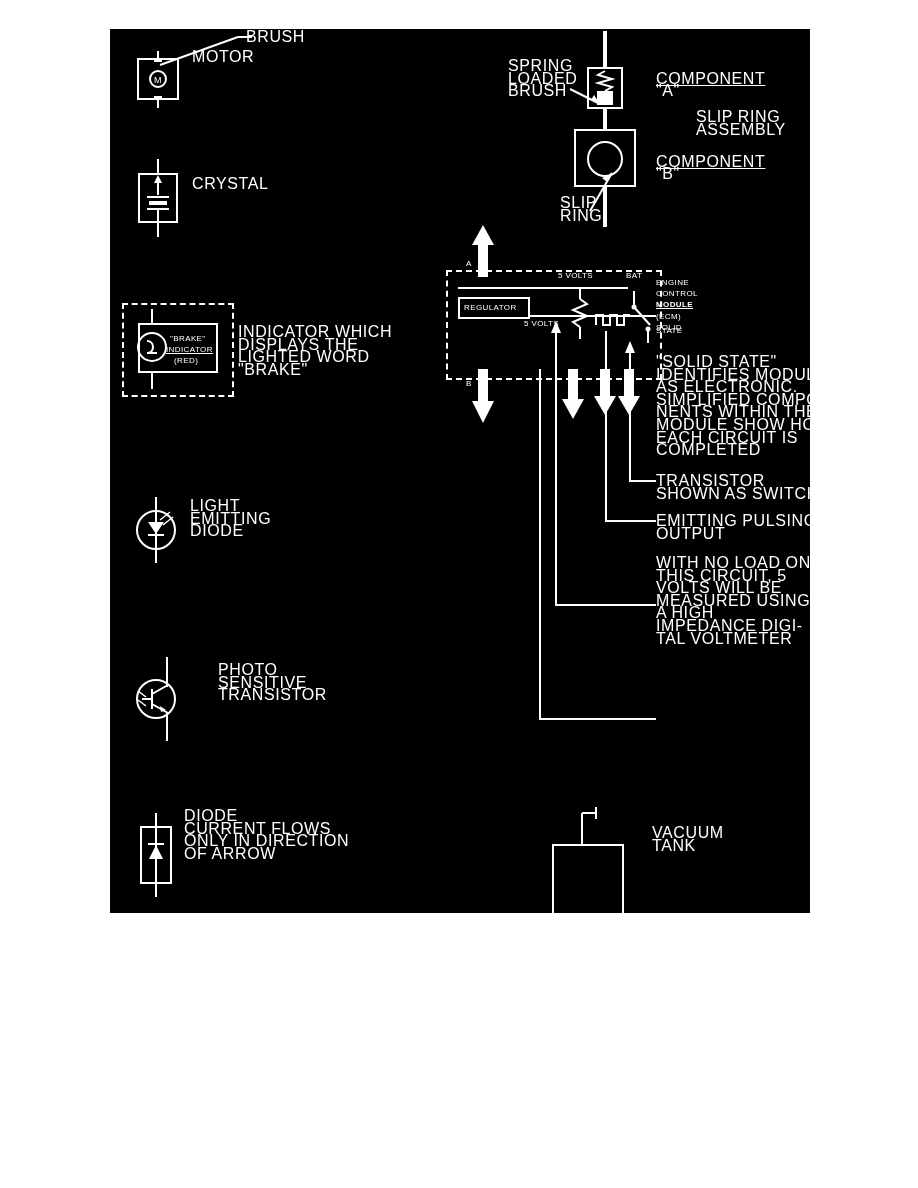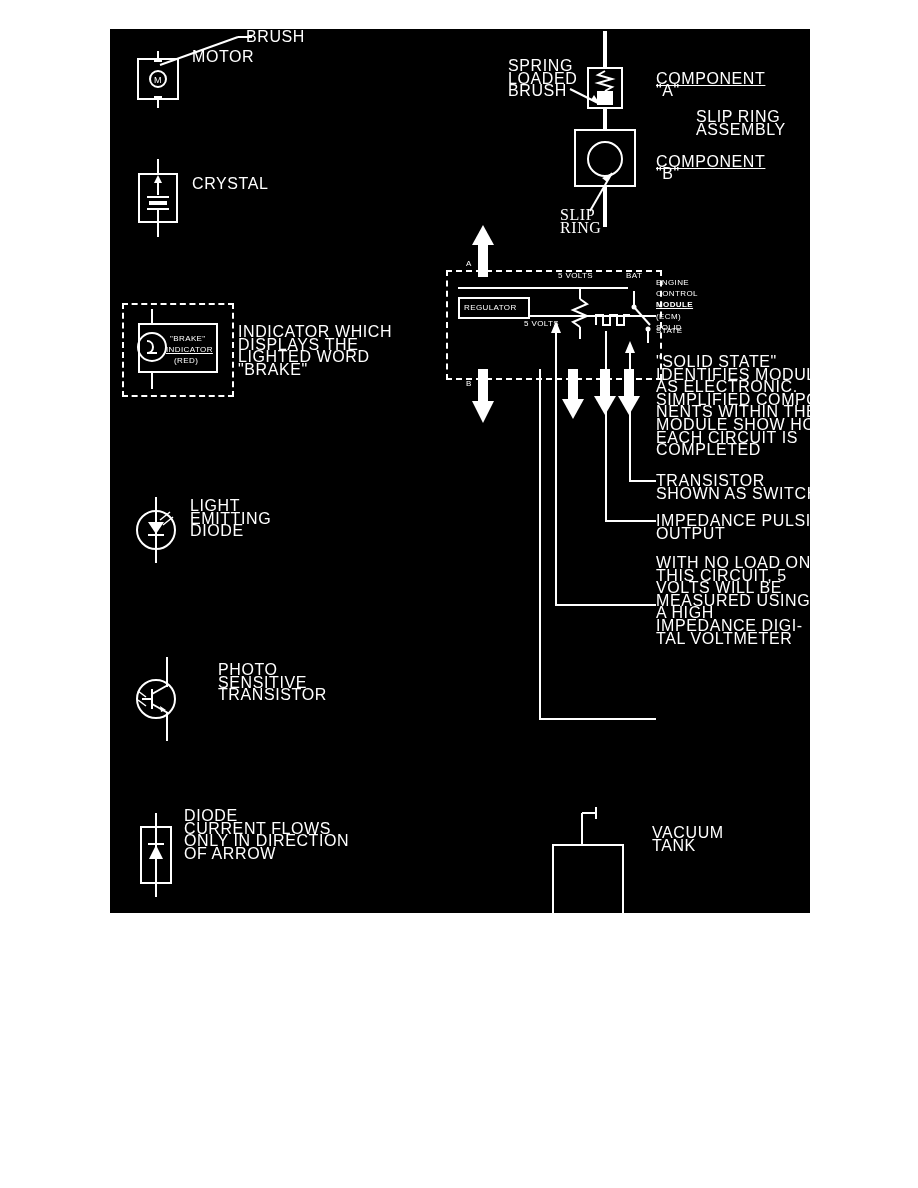--- a/index.html
+++ b/index.html
@@ -184,21 +184,21 @@
       <line x1="40" y1="62" x2="62" y2="24" stroke="#ffffff" stroke-width="2"></line>
       <polygon points="62,24 57,33 52,29" class="whitefill"></polygon>
     </svg>
     <div class="lbl" style="left:398px; top:31px;">SPRING
 LOADED
 BRUSH</div>
     <div class="lbl u" style="left:546px; top:44px;">COMPONENT</div>
     <div class="lbl" style="left:546px; top:56px;">"A"</div>
     <div class="lbl u" style="left:546px; top:127px;">COMPONENT</div>
     <div class="lbl" style="left:546px; top:139px;">"B"</div>
-    <div class="lbl" style="left:450px; top:180px;font-family:Liberation Serif, serif;">SLIP
+    <div class="lbl" style="left:450px; top:168px;">SLIP
 RING</div>
     <div class="lbl" style="left:586px; top:82px;">SLIP RING
 ASSEMBLY</div>
 
     <div class="dashbox" style="left:336px; top:241px; width:216px; height:110px;"></div>
 
     <svg style="left:360px; top:196px; width:30px; height:52px;">
       <rect x="8" y="16" width="10" height="36" fill="#ffffff"></rect>
       <polygon points="13,0 2,20 24,20" class="whitefill"></polygon>
     </svg>
@@ -272,21 +272,21 @@
     <div class="lbl" style="left:546px; top:327px;">"SOLID STATE"
 IDENTIFIES MODULE
 AS ELECTRONIC.
 SIMPLIFIED COMPO-
 NENTS WITHIN THE
 MODULE SHOW HOW
 EACH CIRCUIT IS
 COMPLETED</div>
     <div class="lbl" style="left:546px; top:446px;">TRANSISTOR
 SHOWN AS SWITCH</div>
-    <div class="lbl" style="left:546px; top:486px;">IMPEDANCE PULSING
+    <div class="lbl" style="left:546px; top:486px;">EMITTING PULSING
 OUTPUT</div>
     <div class="lbl" style="left:546px; top:528px;">WITH NO LOAD ON
 THIS CIRCUIT, 5
 VOLTS WILL BE
 MEASURED USING
 A HIGH
 IMPEDANCE DIGI-
 TAL VOLTMETER</div>
 
     <div class="box" style="left:442px; top:815px; width:72px; height:72px; border-width:2px;"></div>

